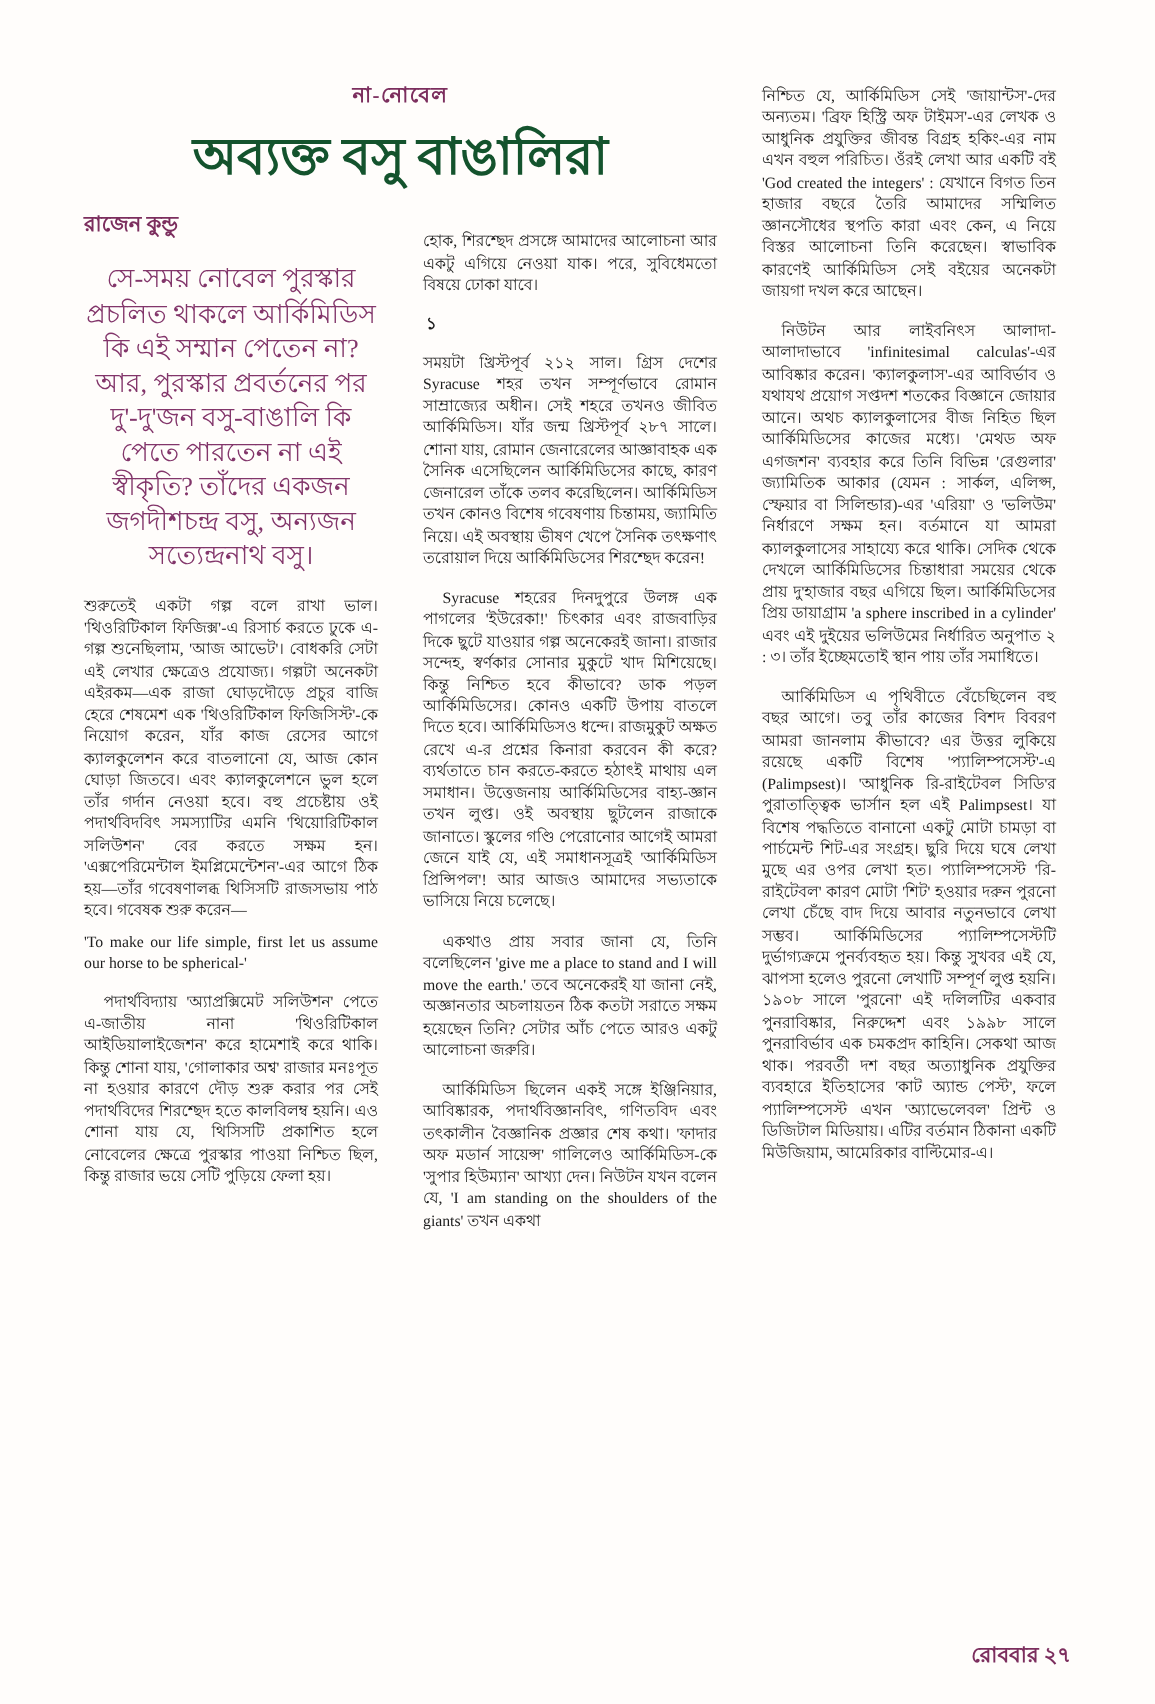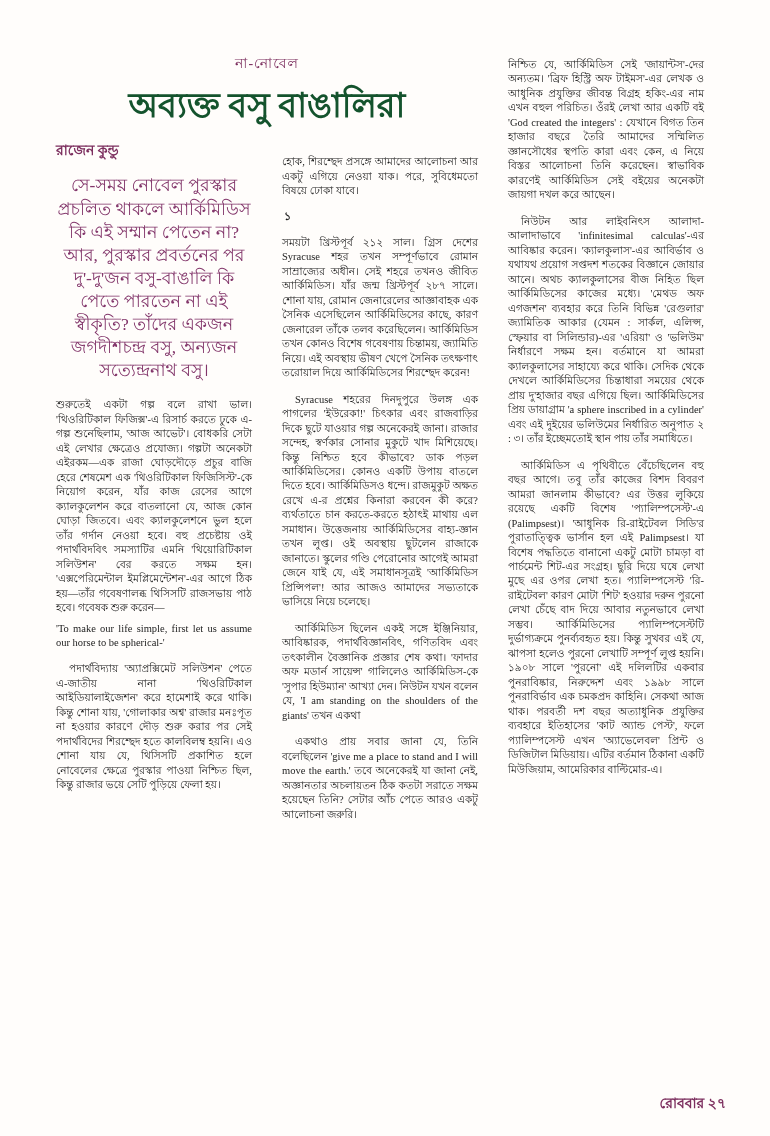--- a/index.html
+++ b/index.html
@@ -27,21 +27,21 @@
   }
   .header-block {
     grid-column: 1 / 3;
     grid-row: 1;
     text-align: center;
     padding-top: 6px;
     padding-bottom: 16px;
   }
   .kicker {
     font-size: 14px;
-    font-weight: normal;
+    font-weight: bold;
     color: #7c2e5e;
     letter-spacing: 1px;
     margin-bottom: 10px;
   }
   .title {
     font-size: 34px;
     font-weight: bold;
     color: #14532d;
     line-height: 1.15;
   }
@@ -74,21 +74,21 @@
     margin: 6px 0 6px 0 !important;
     text-indent: 0;
   }
   .section-marker {
     font-weight: bold;
     margin: 10px 0 8px 2px;
     font-size: 11px;
   }
   .footer {
     position: absolute;
-    right: 44px;
+    right: 56px;
     bottom: 20px;
     font-size: 14px;
     font-weight: bold;
     color: #7c2e5e;
   }
 </style>
 </head>
 <body>
 
 <div class="page">
@@ -105,22 +105,22 @@
       <p>শুরুতেই একটা গল্প বলে রাখা ভাল। 'থিওরিটিকাল ফিজিক্স'-এ রিসার্চ করতে ঢুকে এ-গল্প শুনেছিলাম, 'আজ আভেট'। বোধকরি সেটা এই লেখার ক্ষেত্রেও প্রযোজ্য। গল্পটা অনেকটা এইরকম—এক রাজা ঘোড়দৌড়ে প্রচুর বাজি হেরে শেষমেশ এক 'থিওরিটিকাল ফিজিসিস্ট'-কে নিয়োগ করেন, যাঁর কাজ রেসের আগে ক্যালকুলেশন করে বাতলানো যে, আজ কোন ঘোড়া জিতবে। এবং ক্যালকুলেশনে ভুল হলে তাঁর গর্দান নেওয়া হবে। বহু প্রচেষ্টায় ওই পদার্থবিদবিৎ সমস্যাটির এমনি 'থিয়োরিটিকাল সলিউশন' বের করতে সক্ষম হন। 'এক্সপেরিমেন্টাল ইমপ্লিমেন্টেশন'-এর আগে ঠিক হয়—তাঁর গবেষণালব্ধ থিসিসটি রাজসভায় পাঠ হবে। গবেষক শুরু করেন—</p>
       <p class="quote">'To make our life simple, first let us assume our horse to be spherical-'</p>
       <p class="indent">পদার্থবিদ্যায় 'অ্যাপ্রক্সিমেট সলিউশন' পেতে এ-জাতীয় নানা 'থিওরিটিকাল আইডিয়ালাইজেশন' করে হামেশাই করে থাকি। কিন্তু শোনা যায়, 'গোলাকার অশ্ব' রাজার মনঃপূত না হওয়ার কারণে দৌড় শুরু করার পর সেই পদার্থবিদের শিরশ্ছেদ হতে কালবিলম্ব হয়নি। এও শোনা যায় যে, থিসিসটি প্রকাশিত হলে নোবেলের ক্ষেত্রে পুরস্কার পাওয়া নিশ্চিত ছিল, কিন্তু রাজার ভয়ে সেটি পুড়িয়ে ফেলা হয়।</p>
     </div>
 
     <div class="col col2">
       <p>হোক, শিরশ্ছেদ প্রসঙ্গে আমাদের আলোচনা আর একটু এগিয়ে নেওয়া যাক। পরে, সুবিধেমতো বিষয়ে ঢোকা যাবে।</p>
       <div class="section-marker">১</div>
       <p>সময়টা খ্রিস্টপূর্ব ২১২ সাল। গ্রিস দেশের Syracuse শহর তখন সম্পূর্ণভাবে রোমান সাম্রাজ্যের অধীন। সেই শহরে তখনও জীবিত আর্কিমিডিস। যাঁর জন্ম খ্রিস্টপূর্ব ২৮৭ সালে। শোনা যায়, রোমান জেনারেলের আজ্ঞাবাহক এক সৈনিক এসেছিলেন আর্কিমিডিসের কাছে, কারণ জেনারেল তাঁকে তলব করেছিলেন। আর্কিমিডিস তখন কোনও বিশেষ গবেষণায় চিন্তাময়, জ্যামিতি নিয়ে। এই অবস্থায় ভীষণ খেপে সৈনিক তৎক্ষণাৎ তরোয়াল দিয়ে আর্কিমিডিসের শিরশ্ছেদ করেন!</p>
       <p class="indent">Syracuse শহরের দিনদুপুরে উলঙ্গ এক পাগলের 'ইউরেকা!' চিৎকার এবং রাজবাড়ির দিকে ছুটে যাওয়ার গল্প অনেকেরই জানা। রাজার সন্দেহ, স্বর্ণকার সোনার মুকুটে খাদ মিশিয়েছে। কিন্তু নিশ্চিত হবে কীভাবে? ডাক পড়ল আর্কিমিডিসের। কোনও একটি উপায় বাতলে দিতে হবে। আর্কিমিডিসও ধন্দে। রাজমুকুট অক্ষত রেখে এ-র প্রশ্নের কিনারা করবেন কী করে? ব্যর্থতাতে চান করতে-করতে হঠাৎই মাথায় এল সমাধান। উত্তেজনায় আর্কিমিডিসের বাহ্য-জ্ঞান তখন লুপ্ত। ওই অবস্থায় ছুটলেন রাজাকে জানাতে। স্কুলের গণ্ডি পেরোনোর আগেই আমরা জেনে যাই যে, এই সমাধানসূত্রই 'আর্কিমিডিস প্রিন্সিপল'! আর আজও আমাদের সভ্যতাকে ভাসিয়ে নিয়ে চলেছে।</p>
+      <p class="indent">একথাও প্রায় সবার জানা যে, তিনি বলেছিলেন 'give me a place to stand and I will move the earth.' তবে অনেকেরই যা জানা নেই, অজ্ঞানতার অচলায়তন ঠিক কতটা সরাতে সক্ষম হয়েছেন তিনি? সেটার আঁচ পেতে আরও একটু আলোচনা জরুরি।</p>
       <p class="indent">আর্কিমিডিস ছিলেন একই সঙ্গে ইঞ্জিনিয়ার, আবিষ্কারক, পদার্থবিজ্ঞানবিৎ, গণিতবিদ এবং তৎকালীন বৈজ্ঞানিক প্রজ্ঞার শেষ কথা। 'ফাদার অফ মডার্ন সায়েন্স' গালিলেও আর্কিমিডিস-কে 'সুপার হিউম্যান' আখ্যা দেন। নিউটন যখন বলেন যে, 'I am standing on the shoulders of the giants' তখন একথা</p>
-      <p class="indent">একথাও প্রায় সবার জানা যে, তিনি বলেছিলেন 'give me a place to stand and I will move the earth.' তবে অনেকেরই যা জানা নেই, অজ্ঞানতার অচলায়তন ঠিক কতটা সরাতে সক্ষম হয়েছেন তিনি? সেটার আঁচ পেতে আরও একটু আলোচনা জরুরি।</p>
     </div>
 
     <div class="col col3">
       <p>নিশ্চিত যে, আর্কিমিডিস সেই 'জায়ান্টস'-দের অন্যতম। 'ব্রিফ হিস্ট্রি অফ টাইমস'-এর লেখক ও আধুনিক প্রযুক্তির জীবন্ত বিগ্রহ হকিং-এর নাম এখন বহুল পরিচিত। ওঁরই লেখা আর একটি বই 'God created the integers' : যেখানে বিগত তিন হাজার বছরে তৈরি আমাদের সম্মিলিত জ্ঞানসৌধের স্থপতি কারা এবং কেন, এ নিয়ে বিস্তর আলোচনা তিনি করেছেন। স্বাভাবিক কারণেই আর্কিমিডিস সেই বইয়ের অনেকটা জায়গা দখল করে আছেন।</p>
       <p class="indent">নিউটন আর লাইবনিৎস আলাদা-আলাদাভাবে 'infinitesimal calculas'-এর আবিষ্কার করেন। 'ক্যালকুলাস'-এর আবির্ভাব ও যথাযথ প্রয়োগ সপ্তদশ শতকের বিজ্ঞানে জোয়ার আনে। অথচ ক্যালকুলাসের বীজ নিহিত ছিল আর্কিমিডিসের কাজের মধ্যে। 'মেথড অফ এগজশন' ব্যবহার করে তিনি বিভিন্ন 'রেগুলার' জ্যামিতিক আকার (যেমন : সার্কল, এলিপ্স, স্ফেয়ার বা সিলিন্ডার)-এর 'এরিয়া' ও 'ভলিউম' নির্ধারণে সক্ষম হন। বর্তমানে যা আমরা ক্যালকুলাসের সাহায্যে করে থাকি। সেদিক থেকে দেখলে আর্কিমিডিসের চিন্তাধারা সময়ের থেকে প্রায় দু'হাজার বছর এগিয়ে ছিল। আর্কিমিডিসের প্রিয় ডায়াগ্রাম 'a sphere inscribed in a cylinder' এবং এই দুইয়ের ভলিউমের নির্ধারিত অনুপাত ২ : ৩। তাঁর ইচ্ছেমতোই স্থান পায় তাঁর সমাধিতে।</p>
       <p class="indent">আর্কিমিডিস এ পৃথিবীতে বেঁচেছিলেন বহু বছর আগে। তবু তাঁর কাজের বিশদ বিবরণ আমরা জানলাম কীভাবে? এর উত্তর লুকিয়ে রয়েছে একটি বিশেষ 'প্যালিম্পসেস্ট'-এ (Palimpsest)। 'আধুনিক রি-রাইটেবল সিডি'র পুরাতাত্ত্বিক ভার্সান হল এই Palimpsest। যা বিশেষ পদ্ধতিতে বানানো একটু মোটা চামড়া বা পার্চমেন্ট শিট-এর সংগ্রহ। ছুরি দিয়ে ঘষে লেখা মুছে এর ওপর লেখা হত। প্যালিম্পসেস্ট 'রি-রাইটেবল' কারণ মোটা 'শিট' হওয়ার দরুন পুরনো লেখা চেঁছে বাদ দিয়ে আবার নতুনভাবে লেখা সম্ভব। আর্কিমিডিসের প্যালিম্পসেস্টটি দুর্ভাগ্যক্রমে পুনর্ব্যবহৃত হয়। কিন্তু সুখবর এই যে, ঝাপসা হলেও পুরনো লেখাটি সম্পূর্ণ লুপ্ত হয়নি। ১৯০৮ সালে 'পুরনো' এই দলিলটির একবার পুনরাবিষ্কার, নিরুদ্দেশ এবং ১৯৯৮ সালে পুনরাবির্ভাব এক চমকপ্রদ কাহিনি। সেকথা আজ থাক। পরবর্তী দশ বছর অত্যাধুনিক প্রযুক্তির ব্যবহারে ইতিহাসের 'কাট অ্যান্ড পেস্ট', ফলে প্যালিম্পসেস্ট এখন 'অ্যাভেলেবল' প্রিন্ট ও ডিজিটাল মিডিয়ায়। এটির বর্তমান ঠিকানা একটি মিউজিয়াম, আমেরিকার বাল্টিমোর-এ।</p>
     </div>
 
   </div>
 

